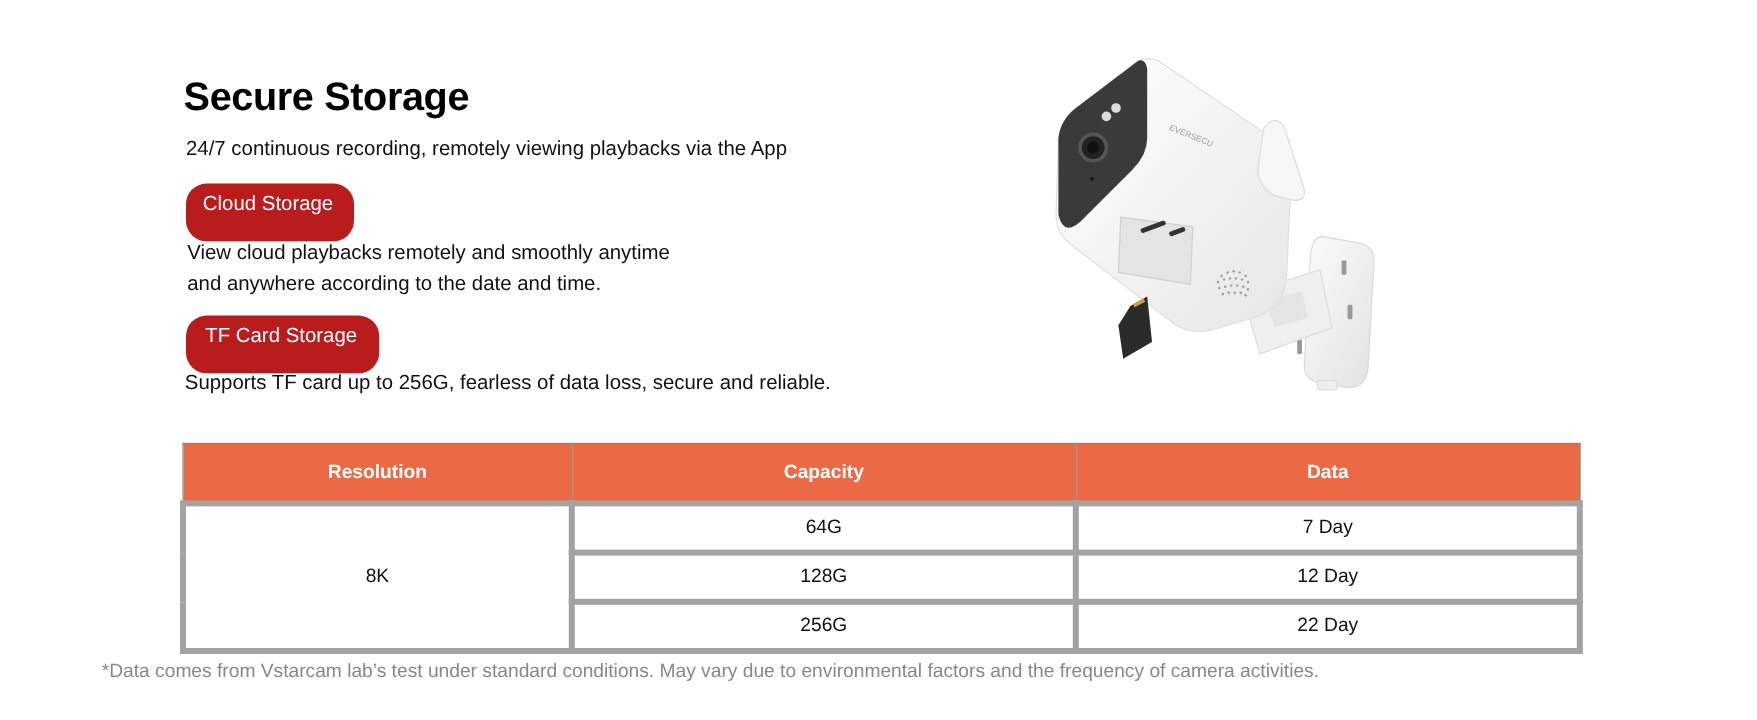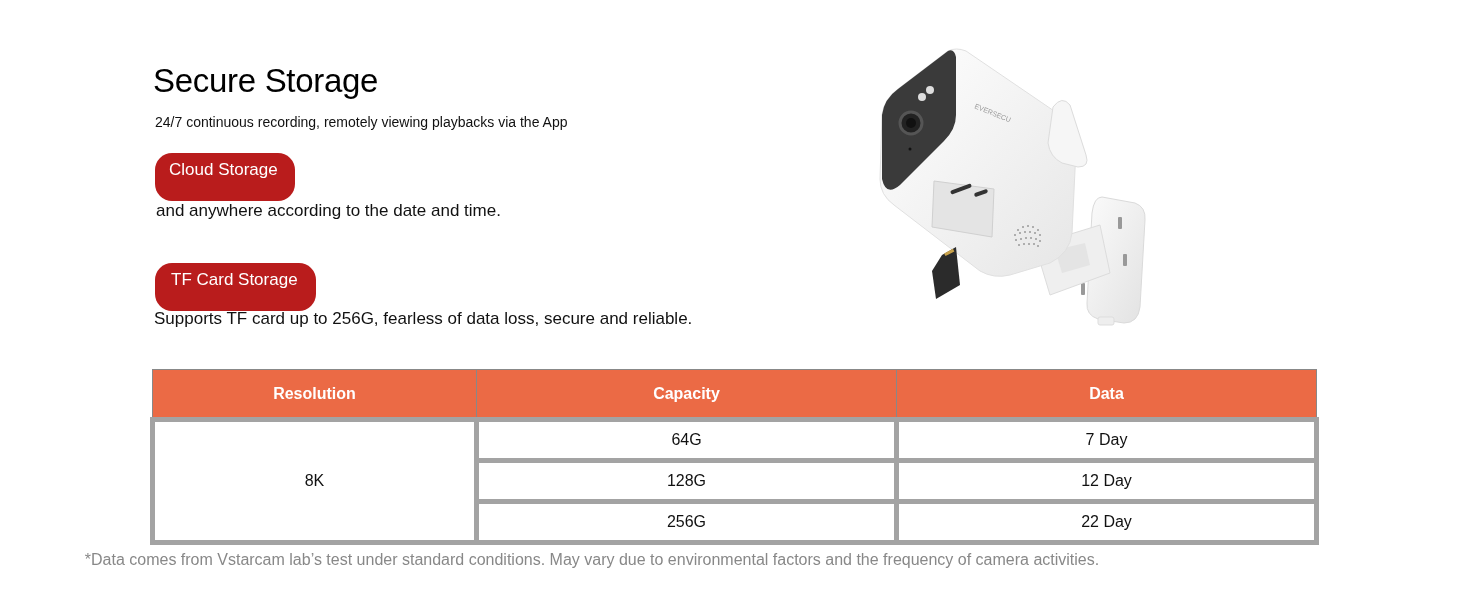--- a/index.html
+++ b/index.html
@@ -1,18 +1,18 @@
 <!DOCTYPE html>
 <html><head>
   <meta charset="utf-8">
   <style>
     html, body { margin: 0; padding: 0; background: #ffffff; }
     body { width: 1464px; height: 600px; position: relative; overflow: hidden; font-family: "Liberation Sans", sans-serif; color: #111; }
-    .title { position: absolute; left: 153px; top: 62px; font-size: 33px; font-weight: normal; letter-spacing: -0.3px; margin: 0; color: #000; }
-    .subtitle { position: absolute; left: 155px; top: 114px; font-size: 14px; color: #111; }
+    .title { position: absolute; left: 153px; top: 62px; font-size: 33px; font-weight: bold; letter-spacing: -0.3px; margin: 0; color: #000; }
+    .subtitle { position: absolute; left: 155px; top: 114px; font-size: 17px; color: #111; }
     .pill { position: absolute; left: 155px; height: 48px; line-height: 34px; padding: 0 14px; border-radius: 17px; background: #b91c1c; color: #fff; font-size: 17px; box-sizing: border-box; white-space: nowrap; }
     .pill.cloud { top: 153px; width: 140px; }
     .pill.tf { top: 263px; width: 161px; padding-left: 16px; }
     .desc { position: absolute; left: 156px; font-size: 17px; line-height: 26px; color: #111; }
     .desc.cloud { top: 198px; }
     .desc.tf { top: 306px; left: 154px; }
     .desc span { display: block; }
 
     .product { position: absolute; left: 870px; top: 45px; width: 290px; height: 290px; }
 
@@ -26,20 +26,21 @@
     .footnote { position: absolute; left: 0; width: 1184px; top: 551px; text-align: center; font-size: 16px; color: #888; }
   </style>
 </head>
 <body>
 
 <h1 class="title">Secure Storage</h1>
 <div class="subtitle">24/7 continuous recording, remotely viewing playbacks via the App</div>
 
 <div class="pill cloud">Cloud Storage</div>
 <div class="desc cloud">
+  <span>View cloud playbacks remotely and smoothly anytime</span>
   <span>and anywhere according to the date and time.</span>
 </div>
 
 <div class="pill tf">TF Card Storage</div>
 <div class="desc tf">
   <span>Supports TF card up to 256G, fearless of data loss, secure and reliable.</span>
 </div>
 
 <svg class="product" viewBox="0 0 290 290" xmlns="http://www.w3.org/2000/svg">
   <defs>

